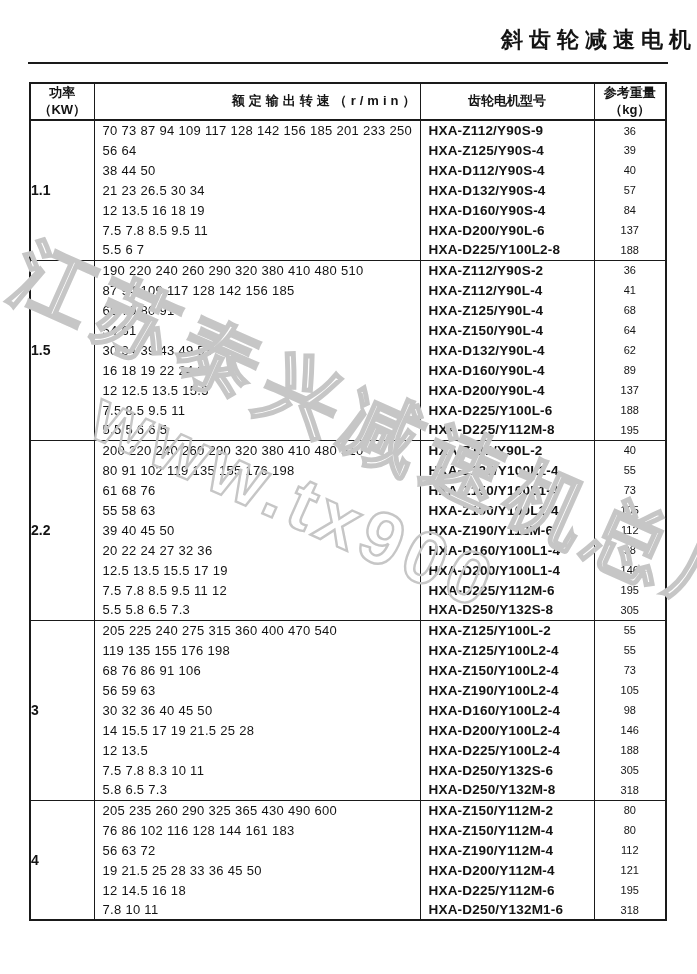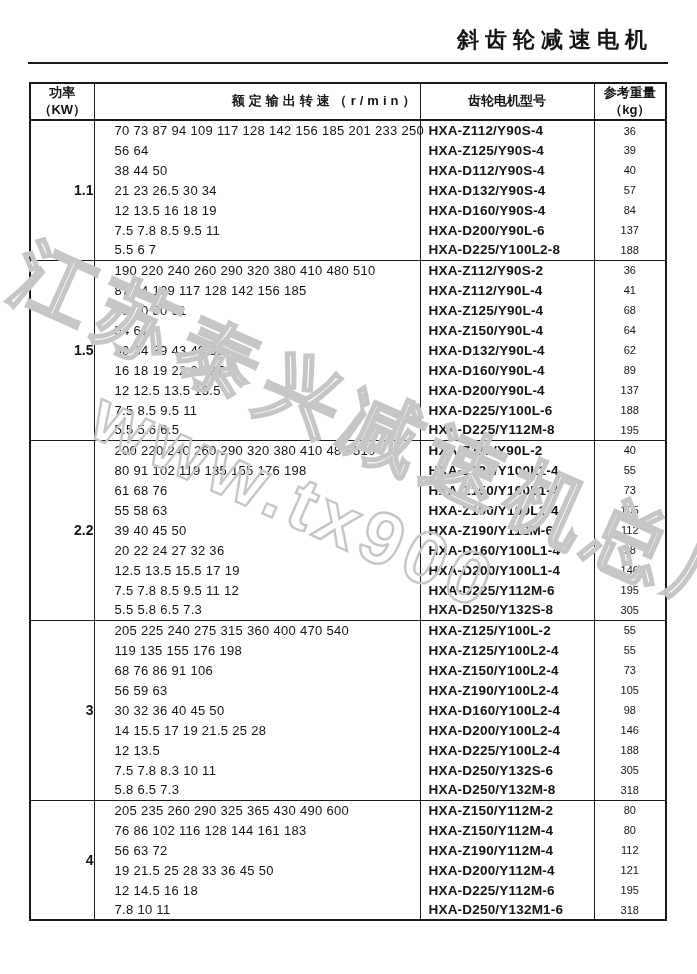--- a/index.html
+++ b/index.html
@@ -10,21 +10,20 @@
     height: 974px;
     margin: 0 auto;
     background: #ffffff;
     overflow: hidden;
     font-family: "Liberation Sans", sans-serif;
     color: #141414;
   }
   
   .page-title {
     margin-top: 25px;
-    padding-right: 44px;
     text-align: right;
     font-size: 22px;
     font-weight: 700;
     letter-spacing: 6px;
   }
   .title-rule {
     margin: 7px 29px 0 28px;
     border-top: 2.4px solid #1a1a1a;
   }
   
@@ -46,26 +45,26 @@
     font-size: 13px;
     vertical-align: middle;
     text-align: center;
     line-height: 1.25;
   }
   th.h-speed { letter-spacing: 4px; text-align: right; }
   th.h-speed, th.h-model, th.h-weight { border-left: 1.5px solid #1a1a1a; }
   tbody td { height: 20px; vertical-align: middle; background: transparent; }
   td.col-speed, td.col-model, td.col-weight { border-left: 1.5px solid #1a1a1a; }
   td.col-power {
-    text-align: right;
+    text-align: left;
     font-weight: 700;
     font-size: 14px;
   }
   td.col-speed {
-    padding-left: 20px;
+    padding-left: 8px;
     font-size: 13px;
     letter-spacing: 0.3px;
     white-space: nowrap;
   }
   td.col-model {
     padding-left: 8px;
     font-weight: 700;
     font-size: 13.5px;
     letter-spacing: 0.2px;
     white-space: nowrap;
@@ -136,21 +135,21 @@
         <th class="h-weight">
           <div>参考重量</div>
           <div>（kg）</div>
         </th>
       </tr>
     </thead>
     <tbody>
         <tr>
           <td class="col-power" rowspan="7">1.1</td>
           <td class="col-speed">70 73 87 94 109 117 128 142 156 185 201 233 250</td>
-          <td class="col-model">HXA-Z112/Y90S-4</td>
+          <td class="col-model">HXA-Z112/Y90S-9</td>
           <td class="col-weight">36</td>
         </tr>
         <tr>
           <td class="col-speed">56 64</td>
           <td class="col-model">HXA-Z125/Y90S-4</td>
           <td class="col-weight">39</td>
         </tr>
         <tr>
           <td class="col-speed">38 44 50</td>
           <td class="col-model">HXA-D112/Y90S-4</td>

